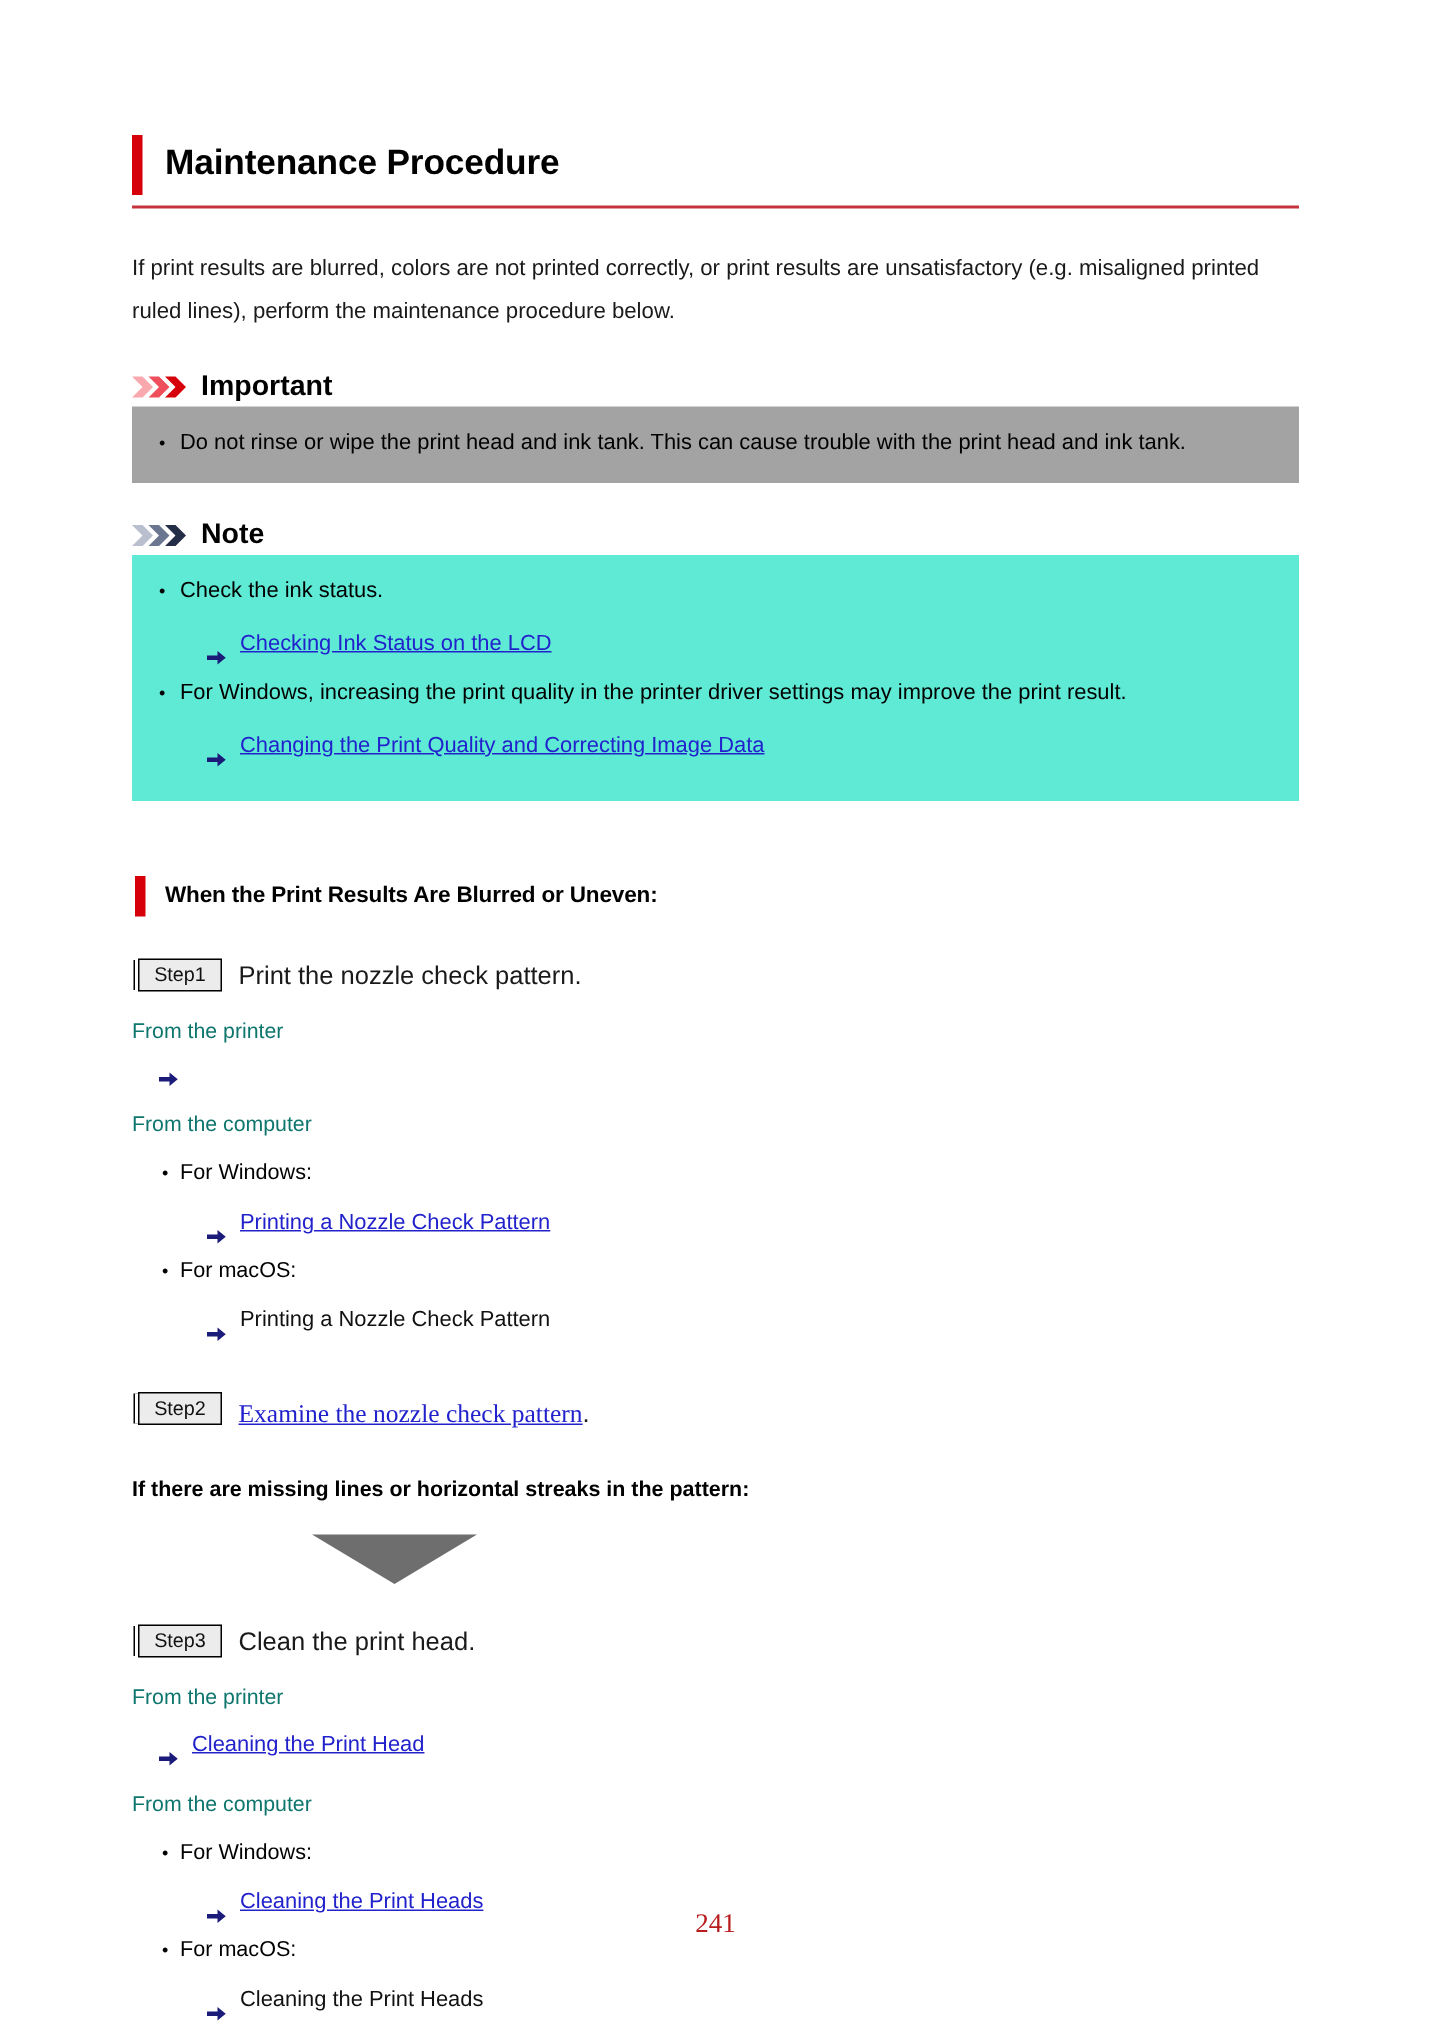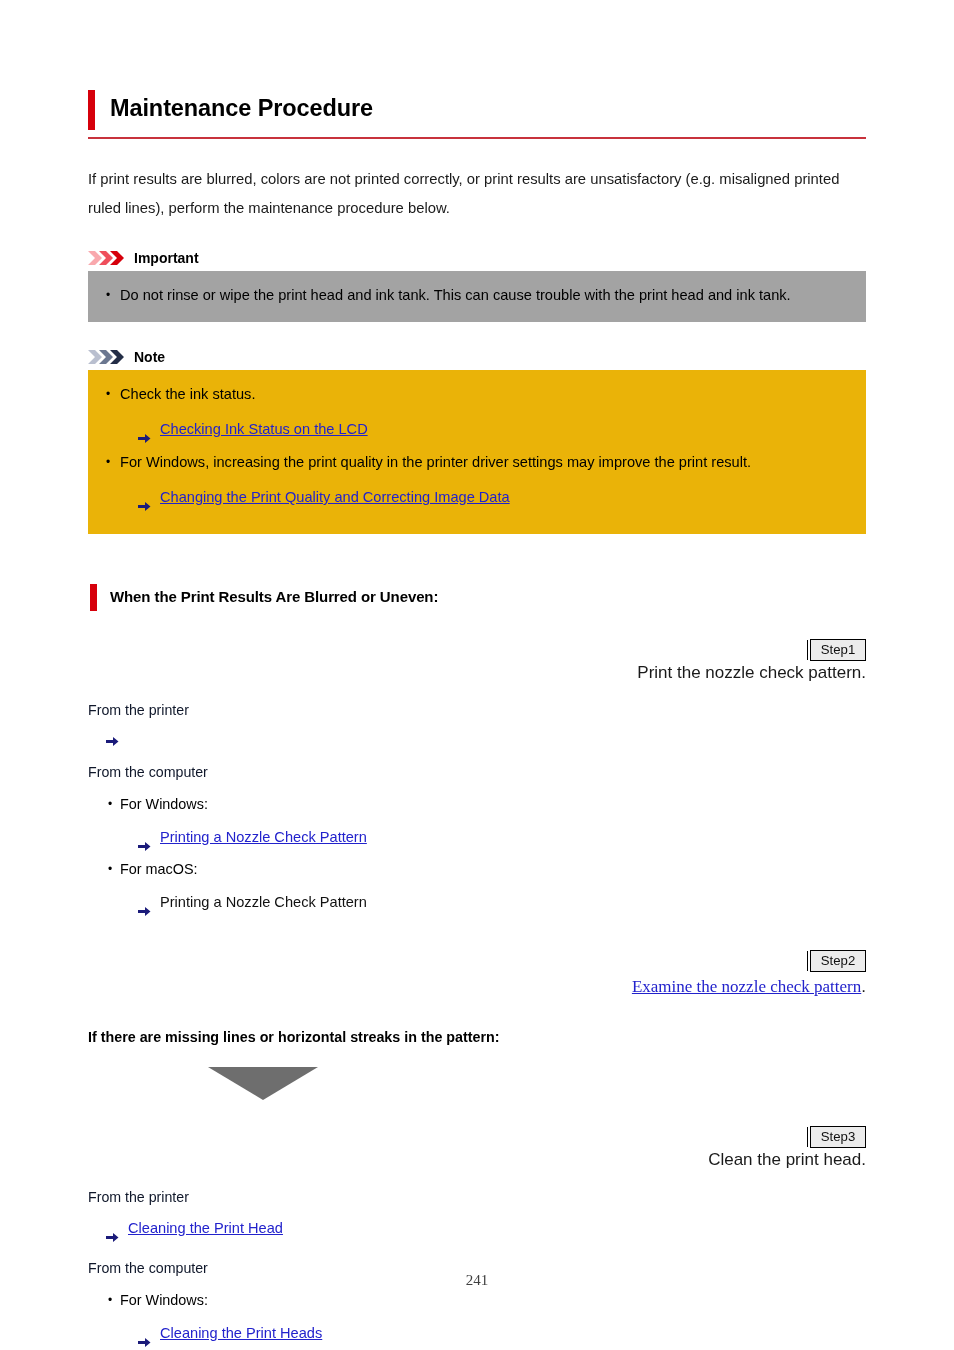--- a/index.html
+++ b/index.html
@@ -66,32 +66,32 @@
   .callout-head {
     display: flex;
     align-items: center;
     gap: 6px;
     margin-top: 26px;
     margin-bottom: 4px;
   }
   .chev-group { display: inline-flex; align-items: center; height: 17px; }
   .chev-group svg { display: block; }
   .callout-title {
-    font-size: 14px;
+    font-size: 19px;
     font-weight: bold;
     line-height: 18px;
   }
 
   .callout-box {
     padding: 10px 14px 12px 14px;
     font-size: 14.6px;
     line-height: 29px;
   }
   .callout-box.important { background: #a3a3a3; }
-  .callout-box.note { background: #eab308; padding-bottom: 18px; }
+  .callout-box.note { background: #5eead4; padding-bottom: 18px; }
 
   ul.bullets {
     list-style: none;
     margin: 0;
     padding: 0;
   }
   ul.bullets > li {
     position: relative;
     padding-left: 18px;
     margin: 0 0 0 0;
@@ -152,24 +152,23 @@
     font-size: 15px;
     font-weight: bold;
     line-height: 30px;
     margin: 0;
     letter-spacing: -0.1px;
   }
 
   
   .step-row {
     display: flex;
-    align-items: flex-end;
+    align-items: flex-start;
     margin-top: 27px;
     margin-bottom: 0;
-    flex-direction: column;
   }
   .step-badge {
     display: inline-flex;
     align-items: center;
     justify-content: center;
     height: 22px;
     min-width: 56px;
     padding: 0 7px;
     background: #ececec;
     border: 1px solid #000;
@@ -186,21 +185,21 @@
     font-size: 17px;
     line-height: 24px;
     color: #1a1a1a;
   }
   .step-text a.doclink { font-size: 17px; font-family: Liberation Serif, serif; }
 
   .sub-label {
     margin-top: 14px;
     font-size: 14.2px;
     line-height: 22px;
-    color: #0f172a;
+    color: #0f766e;
   }
   .os-bullets {
     list-style: none;
     margin: 8px 0 0 0;
     padding: 0;
   }
   .os-bullets > li {
     position: relative;
     padding-left: 32px;
     font-size: 14.4px;
@@ -228,22 +227,22 @@
     padding-left: 120px;
   }
 
   .page-number {
     position: absolute;
     left: 0;
     right: 0;
     top: 1272px;
     text-align: center;
     font-family: "Liberation Serif", serif;
-    font-size: 15px;
-    color: #404040;
+    font-size: 18px;
+    color: #b91c1c;
   }
 </style>
 </head>
 <body>
 
 <div class="page">
   <div class="content">
 
     <div class="page-title-wrap">
       <div class="page-title-bar"></div>

